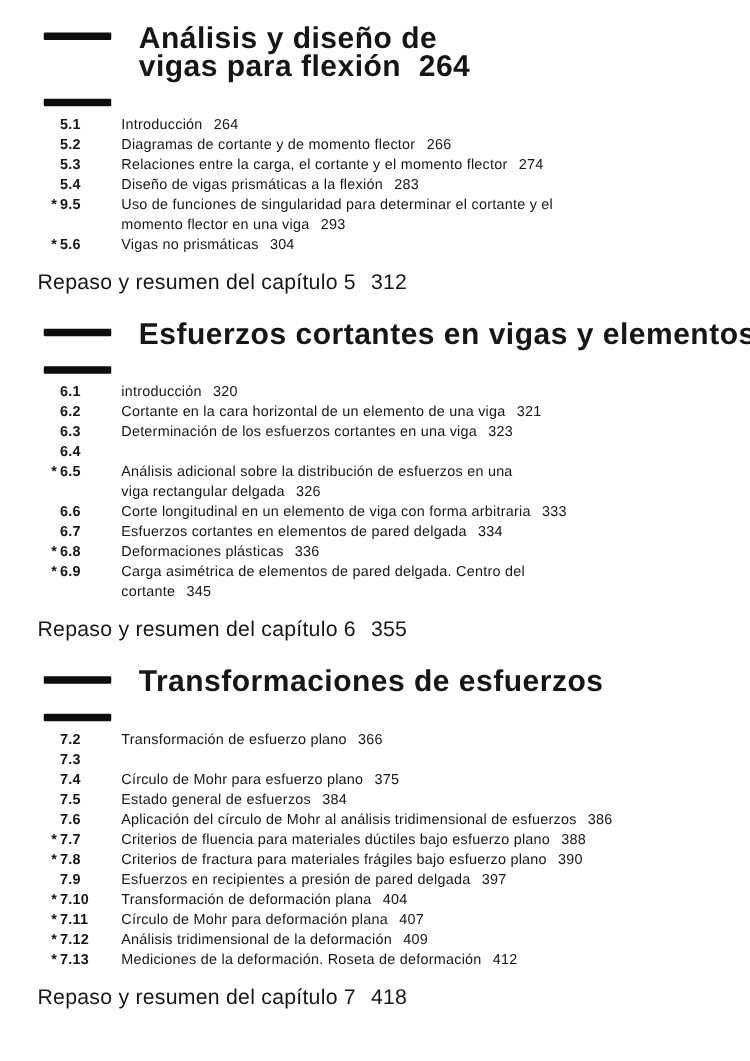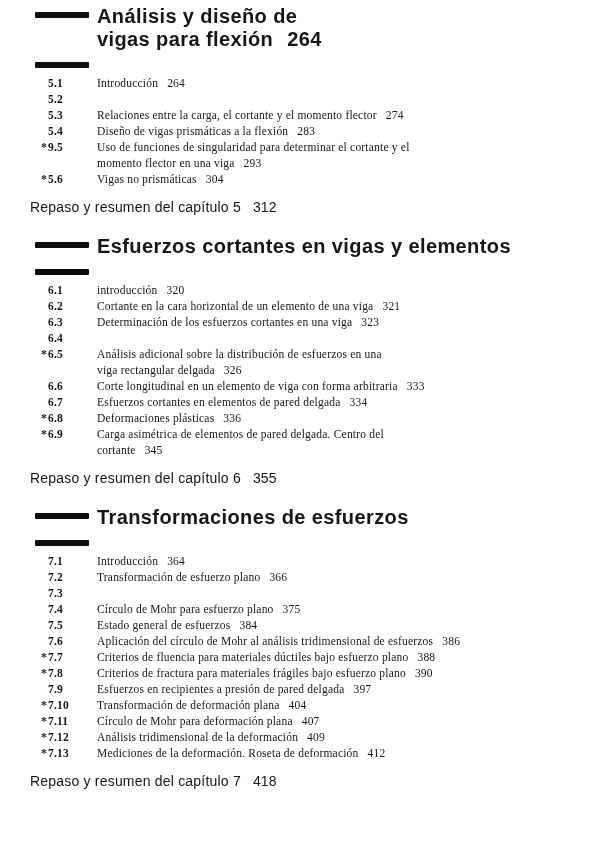--- a/index.html
+++ b/index.html
@@ -16,42 +16,42 @@
 
   .chapter-head { position: relative; padding-left: 67px; }
   .rule {
     display: block; width: 54px; height: 6px;
     background: #0d0d0d; border-radius: 1px;
   }
   .rule-top { position: absolute; left: 5px; top: 7px; }
   .rule-mid { margin: 11px 0 7px 5px; }
 
   .chapter-title {
-    margin: 0;
-    font-size: 20px; line-height: 23px;
+    margin: 14px;
+    font-size: 24px; line-height: 23px;
     font-weight: 700; letter-spacing: 0.4px;
   }
   .title-line { display: block; white-space: nowrap; }
   .title-page { margin-left: 14px; }
 
   .items {
     list-style: none; margin: 0; padding: 0;
-    font-size: 11.5px; line-height: 16px; letter-spacing: 0.2px; font-family: Liberation Serif, serif;
+    font-size: 11.5px; line-height: 16px; letter-spacing: 0.2px;
   }
   .item { display: flex; }
   .item-num {
     flex: 0 0 67px; box-sizing: border-box; padding-left: 18px;
     font-weight: 700; position: relative;
   }
   .star { position: absolute; left: 11px; top: 0; font-weight: 700; }
   .item-body { flex: 1; }
   .item-line { display: block; white-space: nowrap; }
   .item-page { margin-left: 9px; }
 
-  .review { margin: 12px 0 0 0; font-size: 14px; letter-spacing: 0.2px; }
+  .review { margin: 12px 0 0 0; font-size: 17px; letter-spacing: 0.2px; }
   .review-page { margin-left: 12px; }
 </style>
 </head>
 <body>
 
 <main class="page">
   <section class="chapter">
     <header class="chapter-head">
       <span class="rule rule-top"></span>
       <h2 class="chapter-title">
@@ -67,20 +67,23 @@
     </span>
     <span class="item-body">
             <span class="item-line"><span class="t">Introducción</span><span class="item-page">264</span></span>
           </span>
   </li>
 
   <li class="item">
     <span class="item-num">
       <span class="star"></span><span class="num">5.2</span>
     </span>
+    <span class="item-body">
+            <span class="item-line"><span class="t">Diagramas de cortante y de momento flector</span><span class="item-page">266</span></span>
+          </span>
   </li>
 
   <li class="item">
     <span class="item-num">
       <span class="star"></span><span class="num">5.3</span>
     </span>
     <span class="item-body">
             <span class="item-line"><span class="t">Relaciones entre la carga, el cortante y el momento flector</span><span class="item-page">274</span></span>
           </span>
   </li>
@@ -214,28 +217,20 @@
 
   <section class="chapter">
     <header class="chapter-head">
       <span class="rule rule-top"></span>
       <h2 class="chapter-title">
           <span class="title-line"><span class="t">Transformaciones de esfuerzos</span></span>
         </h2>
     </header>
     <span class="rule rule-mid"></span>
     <ul class="items">
-  <li class="item">
-    <span class="item-num">
-      <span class="star"></span><span class="num">7.1</span>
-    </span>
-    <span class="item-body">
-            <span class="item-line"><span class="t">Introducción</span><span class="item-page">364</span></span>
-          </span>
-  </li>
 
   <li class="item">
     <span class="item-num">
       <span class="star"></span><span class="num">7.2</span>
     </span>
     <span class="item-body">
             <span class="item-line"><span class="t">Transformación de esfuerzo plano</span><span class="item-page">366</span></span>
           </span>
   </li>
 

